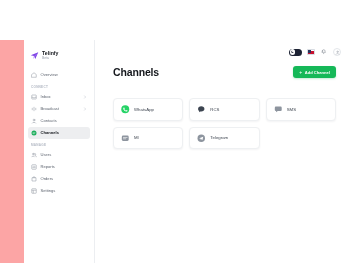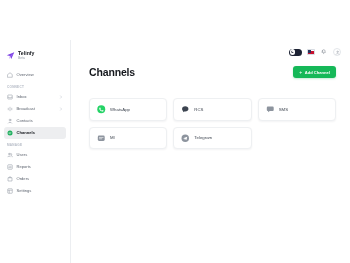--- a/index.html
+++ b/index.html
@@ -10,21 +10,21 @@
     overflow: hidden;
   }
   .browser {
     width: 350px; height: 263px;
     background: #ffffff;
     display: flex; flex-direction: column;
   }
   .chrome-top { height: 40px; background: #ffffff; flex: 0 0 40px; }
   .app {
     flex: 1 1 auto; display: flex; background: #fca5a5;
-    border-top: 0; position: relative; overflow: hidden;
+    border-top: 0; position: relative; overflow: hidden; padding-left: 24px;
   }
 
   
   .sidebar {
     width: 71px; flex: 0 0 71px;
     background: #ffffff;
     border-right: 1px solid #eceef1;
     padding: 8px 0 0 0;
     display: flex; flex-direction: column;
     height: 100%;

